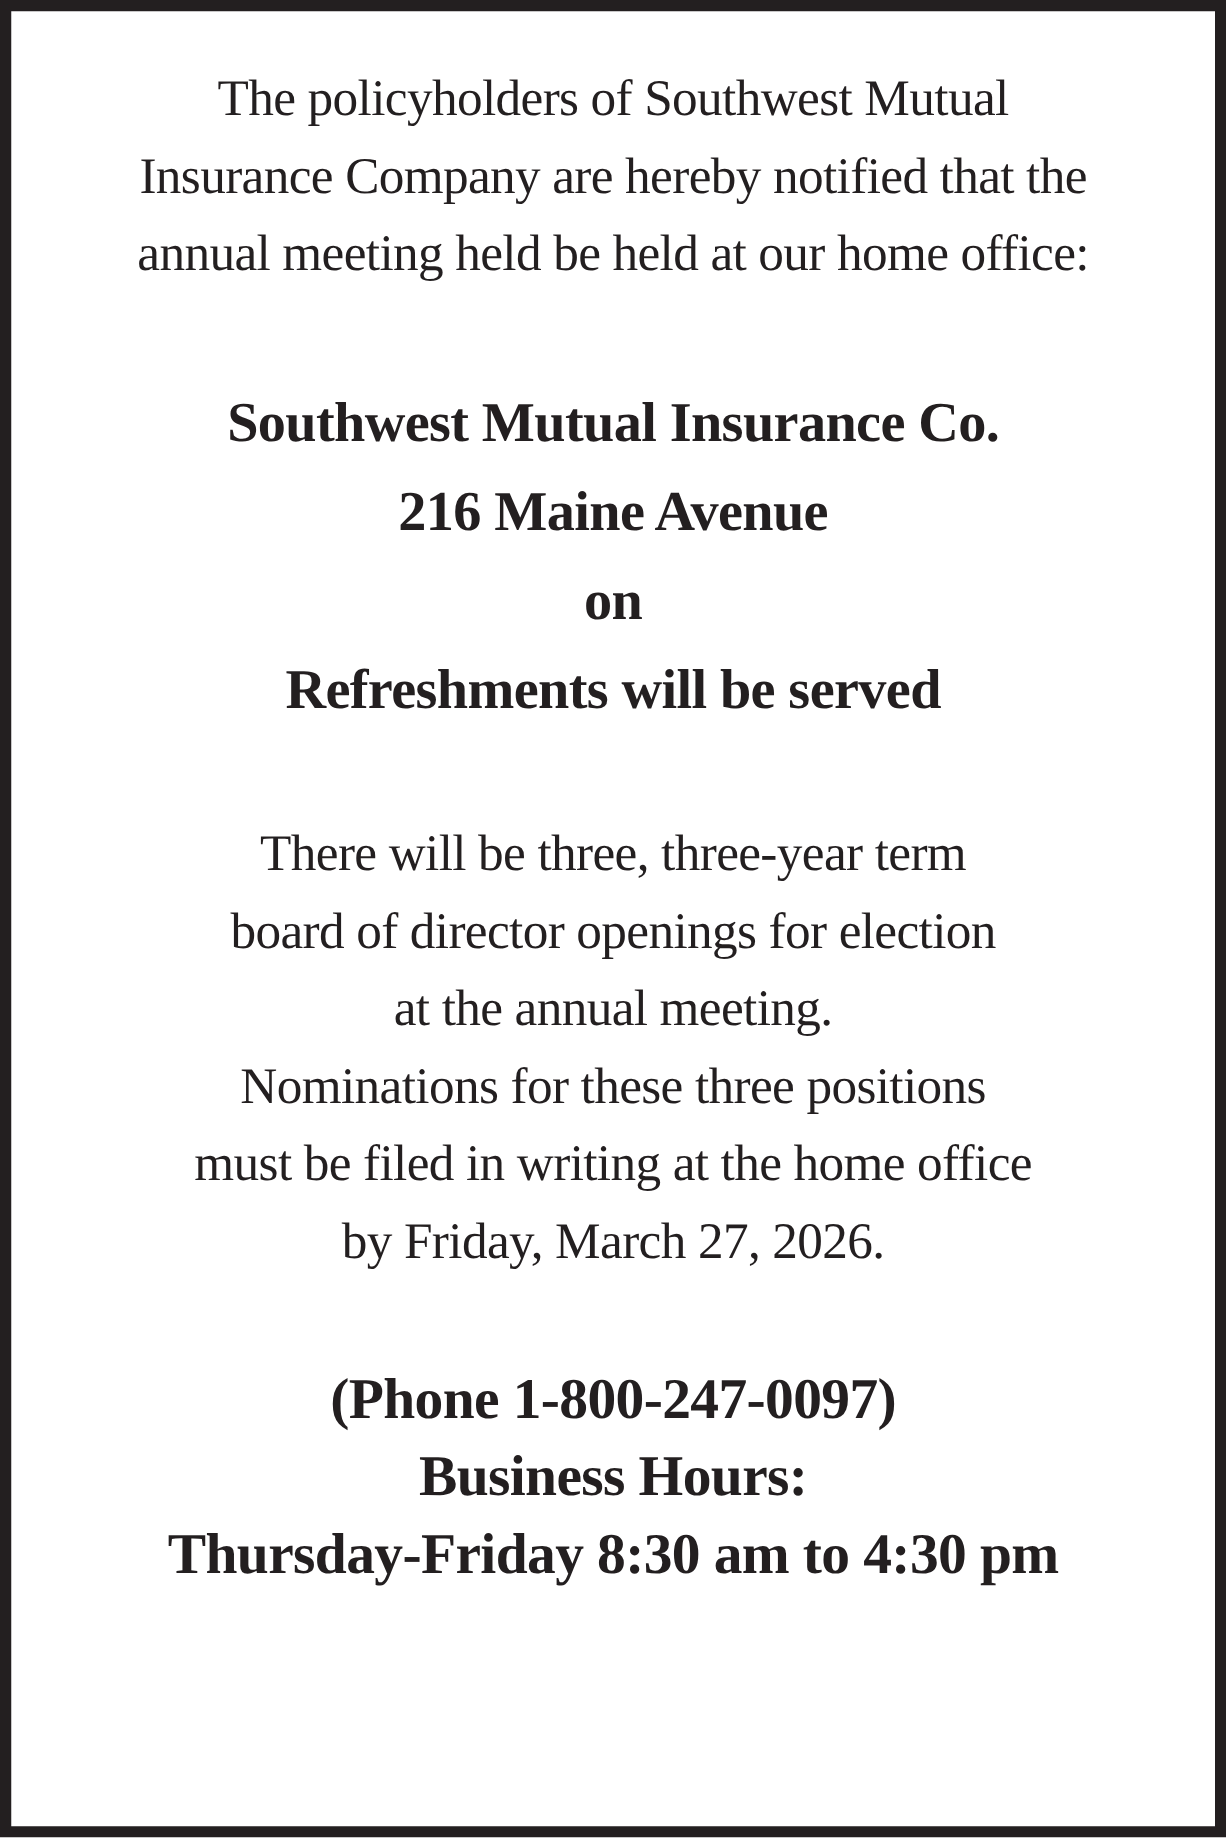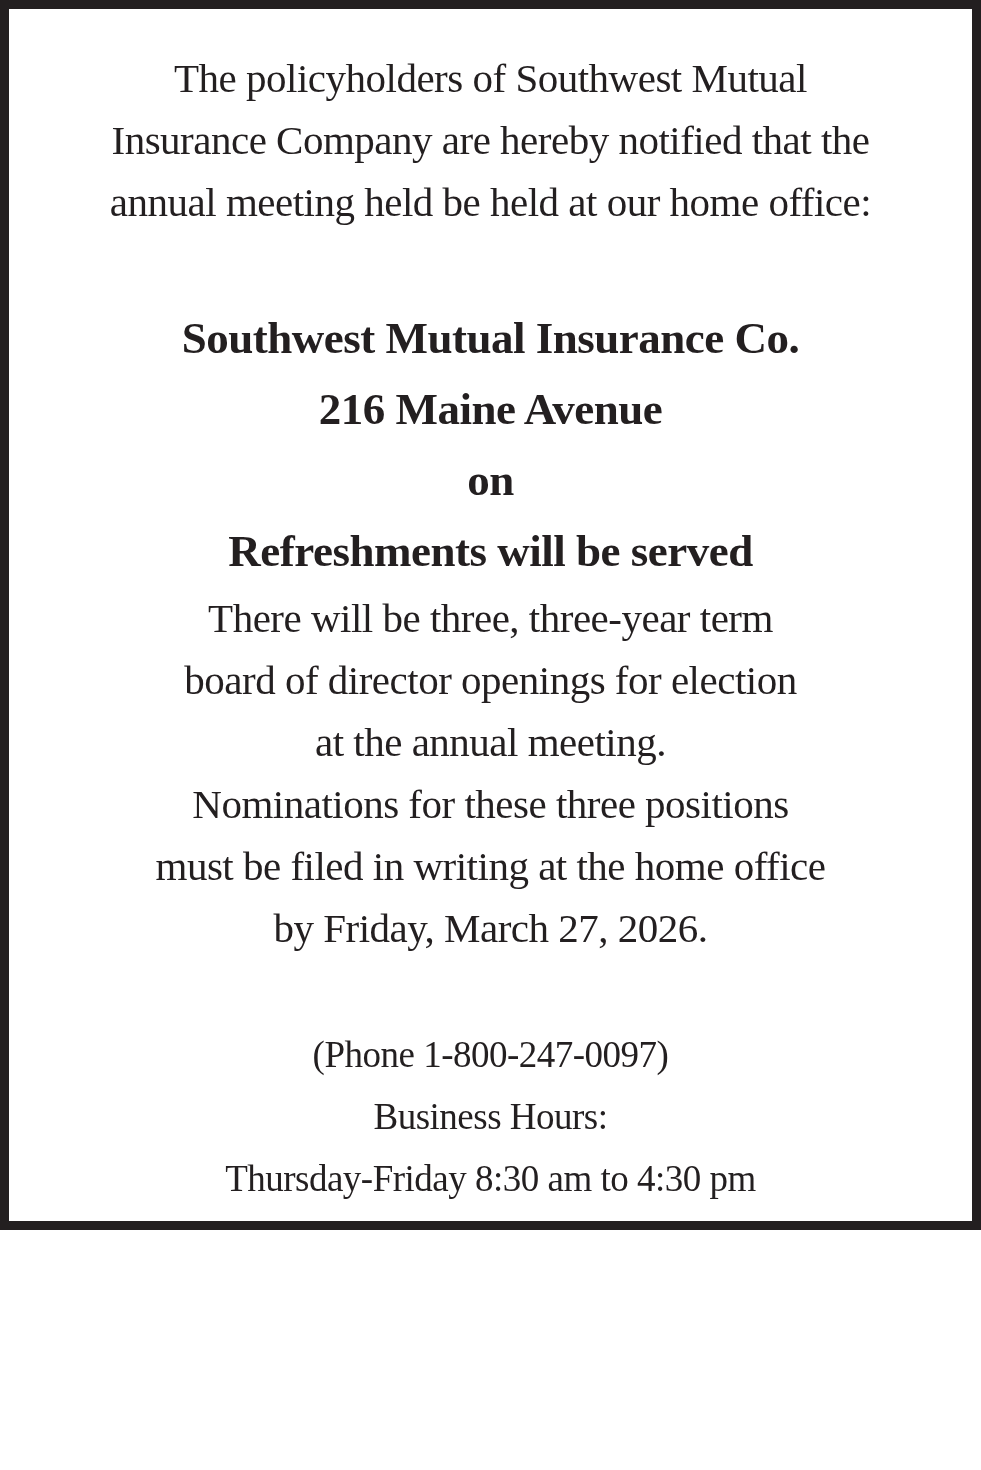--- a/index.html
+++ b/index.html
@@ -3,21 +3,21 @@
 <meta charset="utf-8">
 <style>
   html, body {
     margin: 0;
     padding: 0;
     background: #ffffff;
   }
   .notice {
     box-sizing: border-box;
     width: 981px;
-    height: 1230px;
+    height: 1470px;
     background: #ffffff;
     border: 9px solid #231f20;
     padding-top: 38px;
     overflow: hidden;
     font-family: "Liberation Serif", "DejaVu Serif", serif;
     color: #231f20;
   }
   .para {
     margin: 0;
     text-align: center;
@@ -35,33 +35,34 @@
   }
   .venue {
     margin-top: 70px;
   }
   .venue .line {
     font-size: 45px;
     line-height: 71px;
     font-weight: 700;
   }
   .details {
+    margin-top: 64px;
   }
   .details .line {
     font-size: 41px;
     line-height: 62px;
     font-weight: 400;
   }
   .contact {
     margin-top: 65px;
   }
   .contact .line {
-    font-size: 37px;
+    font-size: 46px;
     line-height: 62px;
-    font-weight: 400;
+    font-weight: 700;
   }
 </style>
 </head>
 <body>
 
 <div class="notice">
 
   <p class="para intro">
     <span class="line">The policyholders of Southwest Mutual</span>
     <span class="line">Insurance Company are hereby notified that the</span>

